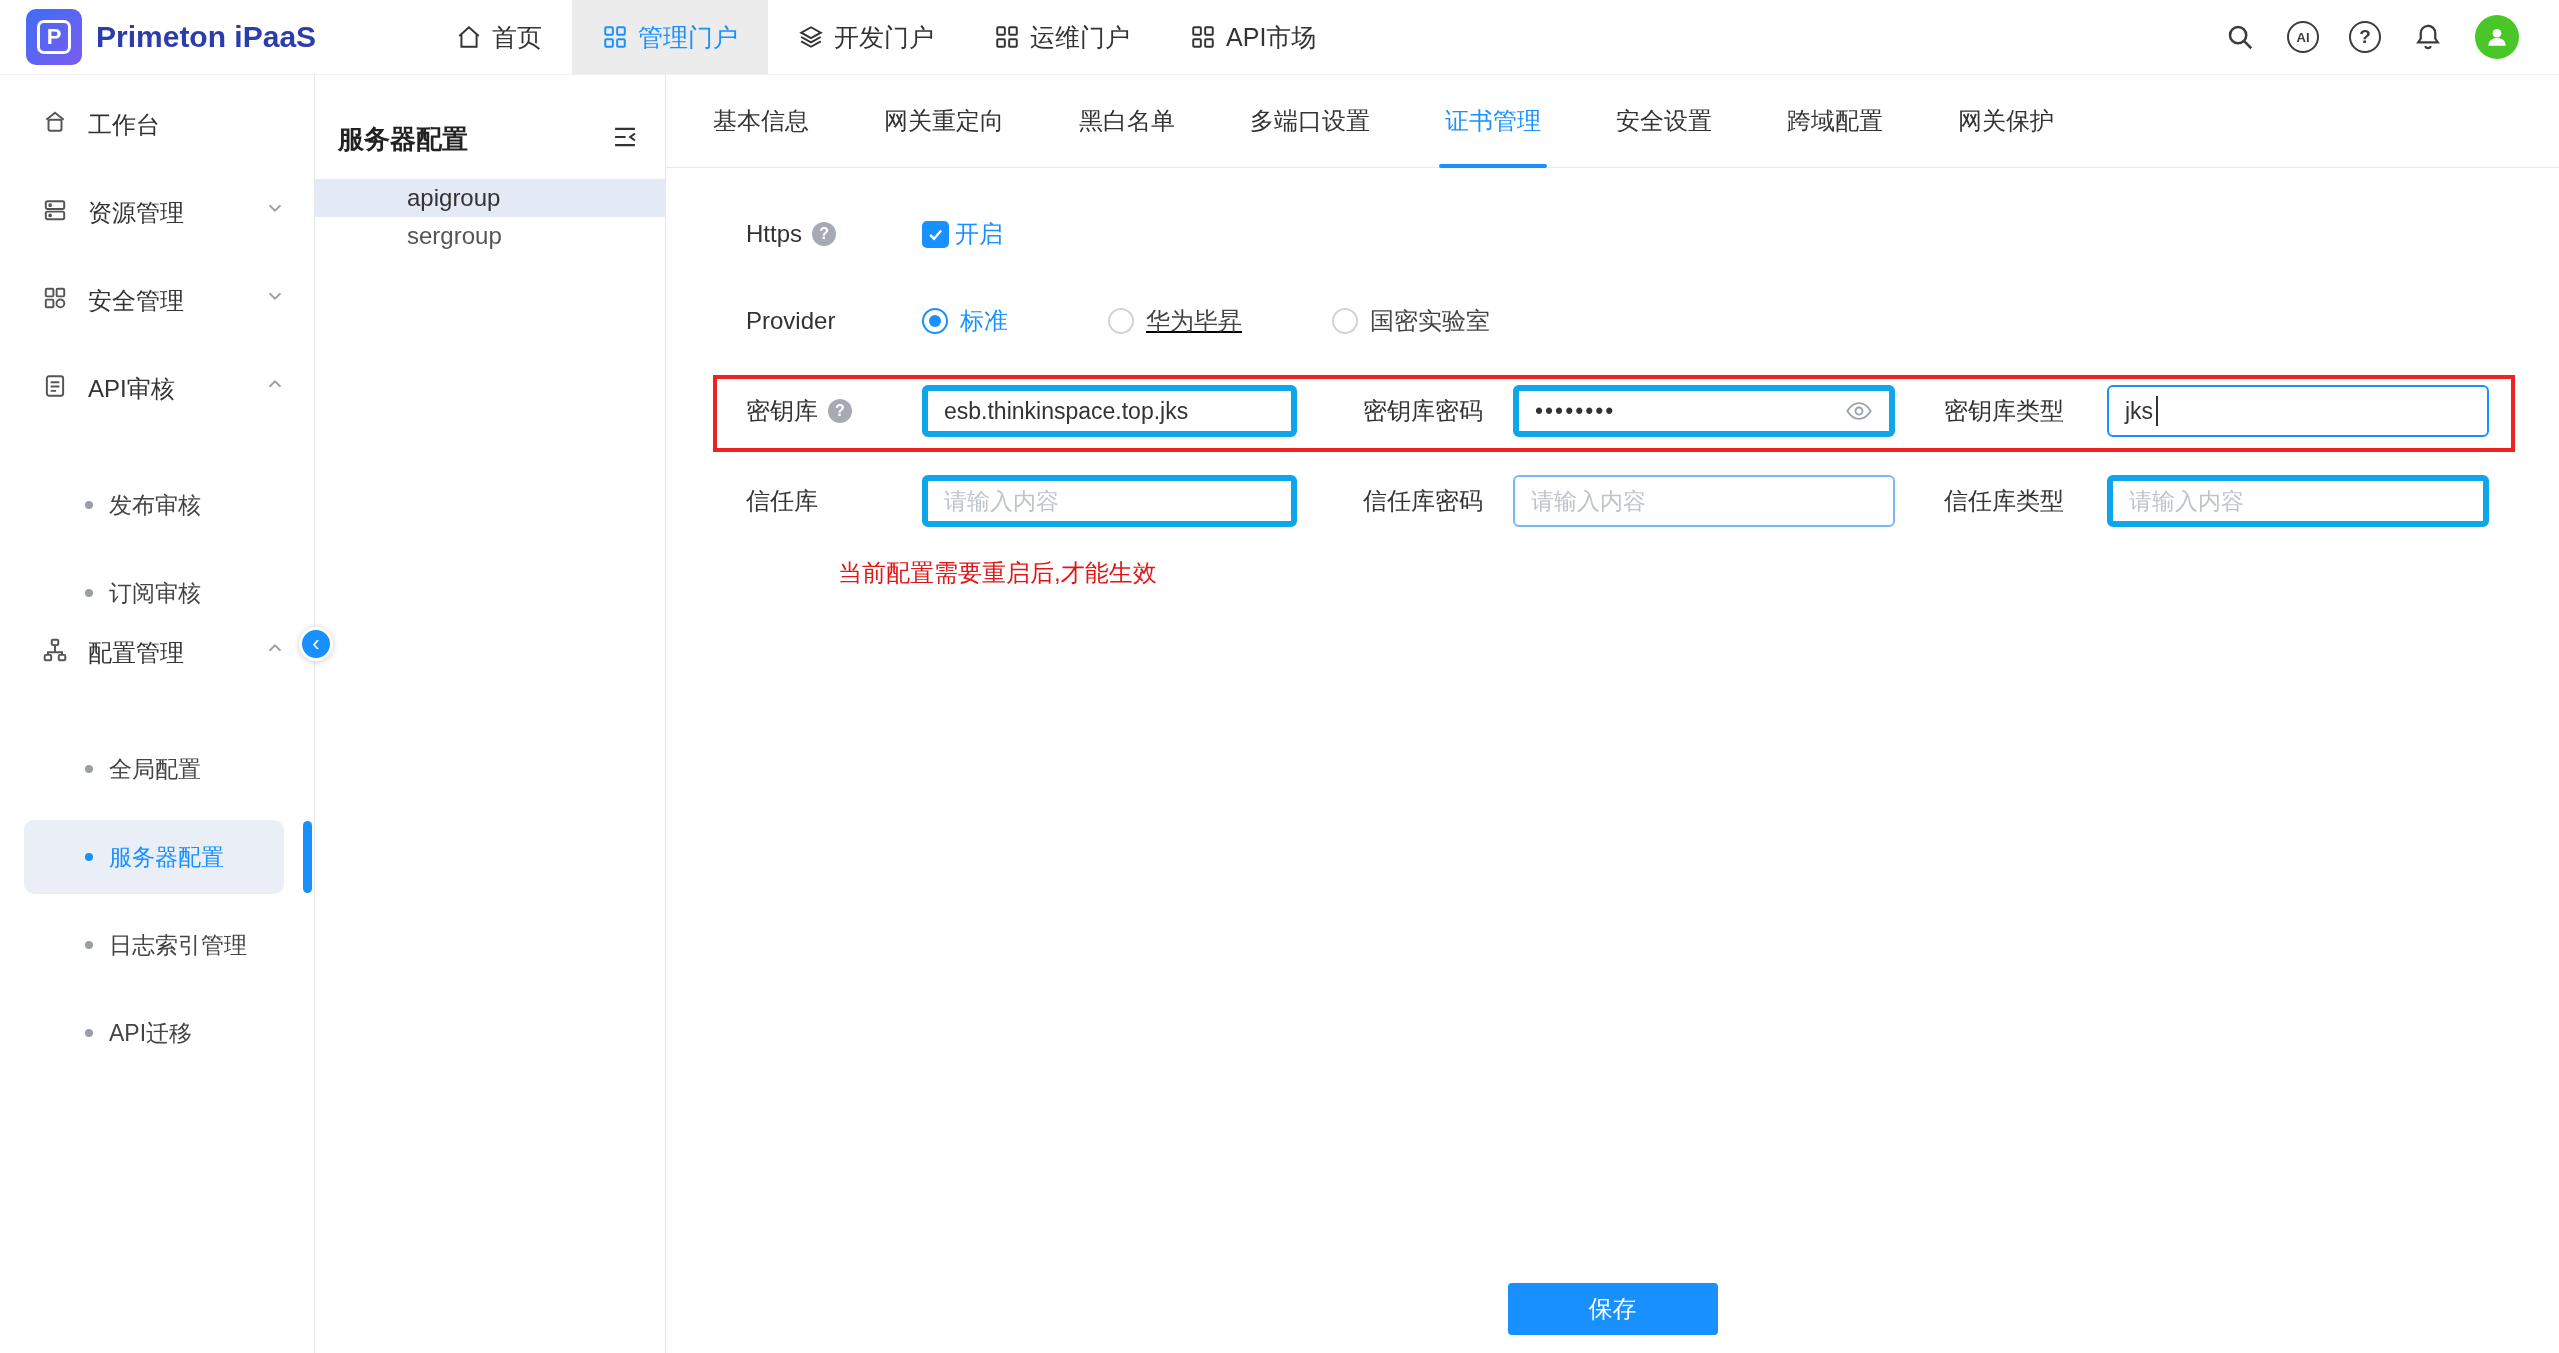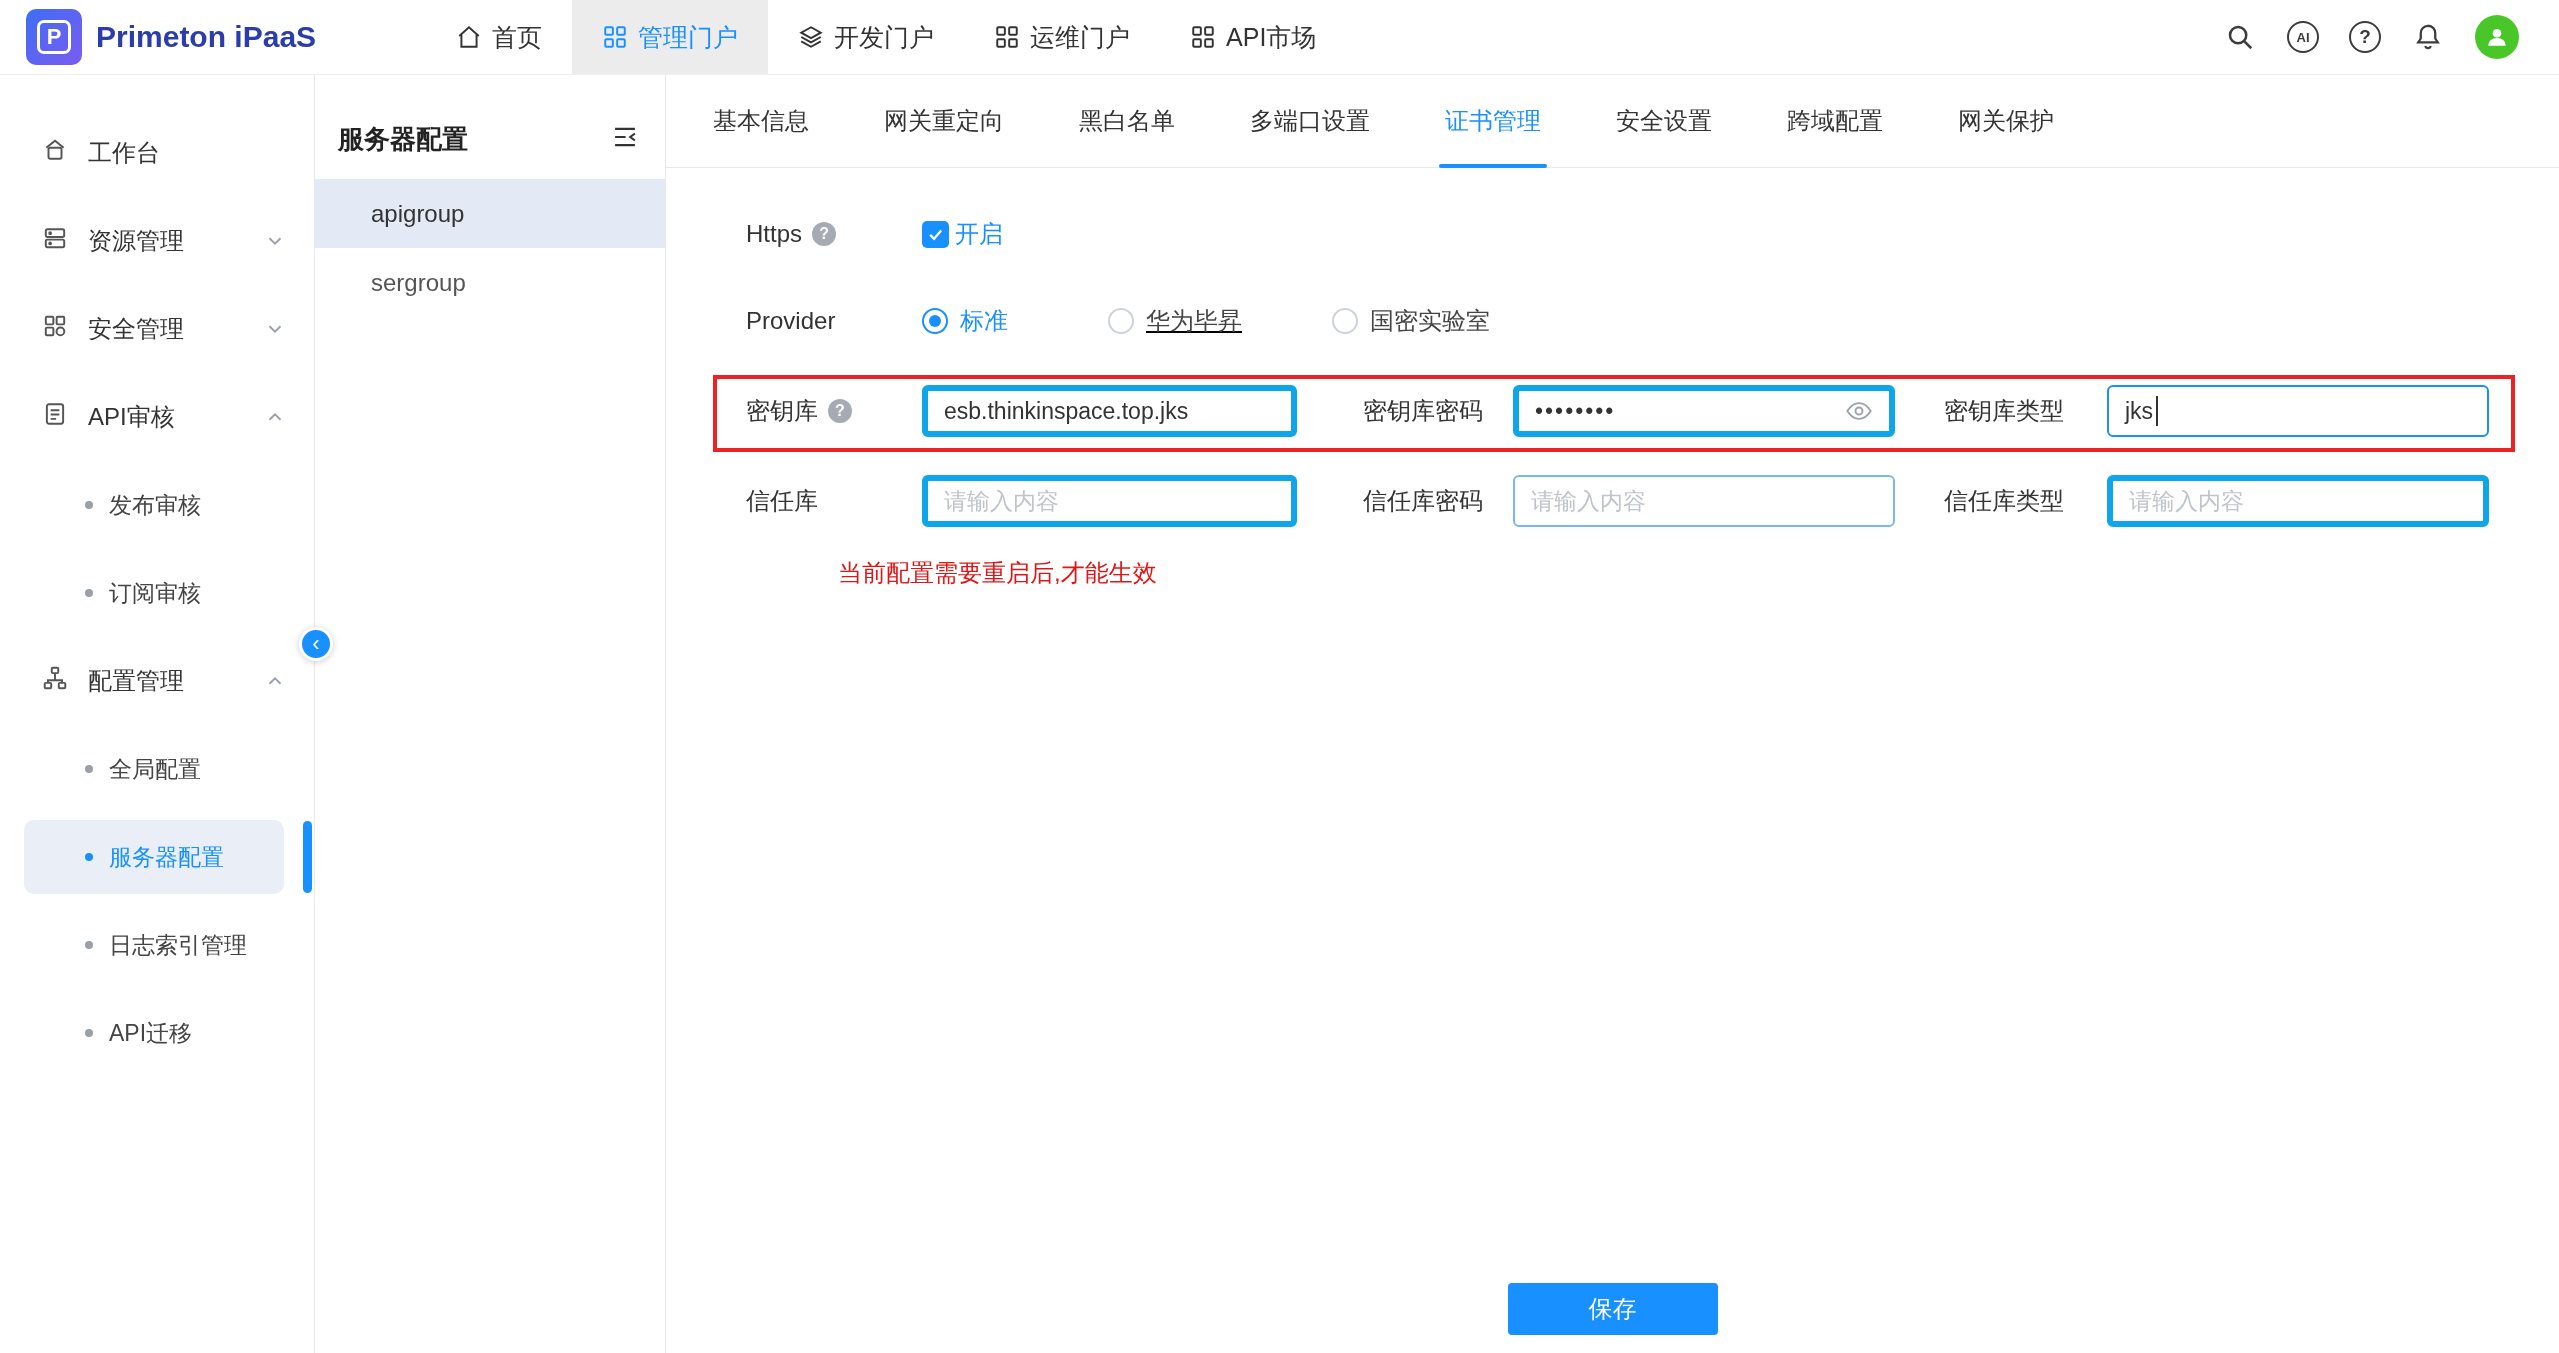--- a/index.html
+++ b/index.html
@@ -30,21 +30,21 @@
   .help-badge::after { content:"?"; font-size:19px; }
   .avatar { width:44px; height:44px; border-radius:50%; background:#49c628;
             display:grid; place-items:center; }
 
   
   .bodyrow { flex:1; display:flex; min-height:0; }
 
   
   .sidebar { width:315px; flex:0 0 315px; border-right:1px solid #e9e9e9;
              position:relative; background:#fff; }
-  .side-item { height:88px; display:flex; align-items:center; gap:20px;
+  .side-item { height:88px; display:flex; gap:20px;
                padding:0 28px 0 42px; font-size:24px; color:#333; cursor:pointer; }
   .side-item:first-child { margin-top:34px; }
   .side-item .chev { margin-left:auto; }
   .chev svg { display:block; }
   .chev.up svg { transform:rotate(180deg); }
   .side-sub { height:88px; display:flex; align-items:stretch; cursor:pointer; }
   .side-sub .pill { flex:1; display:flex; align-items:center; gap:16px;
                     padding-left:85px; font-size:23px; color:#444; }
   .sdot { width:8px; height:8px; border-radius:50%; background:#9aa0a8; }
   .side-sub.active { align-items:center; }
@@ -57,21 +57,21 @@
               border-radius:50%; background:#1890ff; color:#fff; display:grid;
               place-items:center; font-size:22px; line-height:1; border:3px solid #fff;
               box-shadow:0 1px 6px rgba(0,0,0,.2); z-index:20; cursor:pointer; }
 
   
   .panel { width:351px; flex:0 0 351px; border-right:1px solid #e9e9e9; background:#fff; }
   .panel-head { margin-top:24px; height:80px; display:flex; align-items:center;
                 padding:0 26px 0 23px; }
   .panel-title { font-size:26px; font-weight:bold; color:#222; }
   .panel-icon { margin-left:auto; color:#333; cursor:pointer; }
-  .panel-item { height:69px; display:flex; align-items:center; padding-left:56px;
+  .panel-item { height:38px; display:flex; align-items:center; padding-left:92px;
                 font-size:24px; color:#555; cursor:pointer; }
   .panel-item.active { background:#e3eaf6; color:#333; }
 
   
   .main { flex:1; position:relative; background:#fff; }
   .tabs { height:93px; display:flex; align-items:center; padding-left:47px;
           gap:75px; border-bottom:1px solid #e9e9e9; }
   .tab { font-size:24px; color:#333; position:relative; height:100%;
          display:flex; align-items:center; cursor:pointer; white-space:nowrap; }
   .tab.active { color:#1890ff; }

